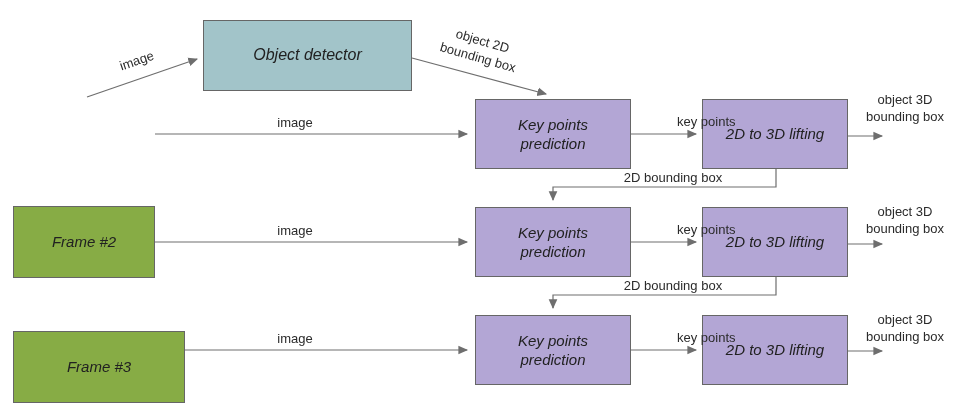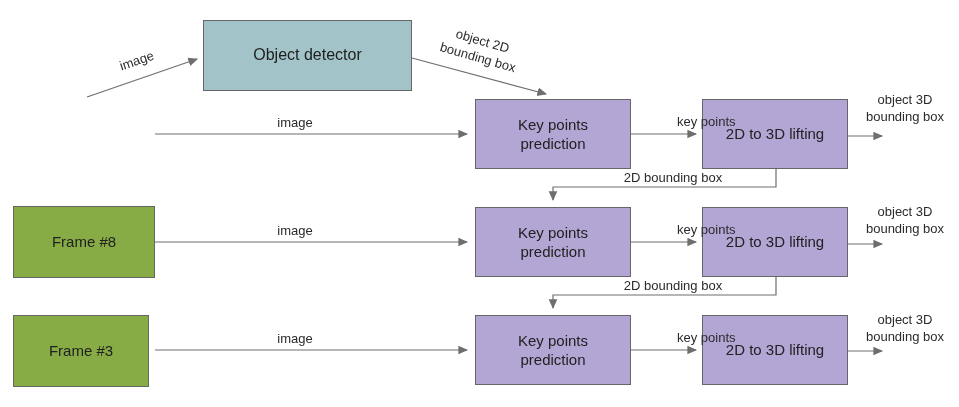--- a/index.html
+++ b/index.html
@@ -25,20 +25,21 @@
     position: absolute;
     box-sizing: border-box;
     border: 1.5px solid #666666;
     display: flex;
     align-items: center;
     justify-content: center;
     text-align: center;
     font-size: 15px;
     line-height: 1.3;
     color: #212121;
+    font-style: italic;
   }
   .node.frame { background: #87ac45; }
   .node.detector { background: #a2c4c9; font-size: 16px; }
   .node.module { background: #b3a6d5; }
   .node.module .label { max-width: 120px; }
   .edge-label {
     position: absolute;
     font-size: 13px;
     line-height: 1.3;
     color: #2b2b2b;
@@ -78,23 +79,23 @@
       <path d="M776,169 L776,187 L553,187 L553,200" marker-end="url(#ah)"></path>
       <path d="M776,277 L776,295 L553,295 L553,308" marker-end="url(#ah)"></path>
     </g>
   </svg>
 
   <div class="node detector" style="left:203px; top:20px; width:209px; height:71px;">
     <span class="label">Object detector</span>
   </div>
 
   <div class="node frame" style="left:13px; top:206px; width:142px; height:72px;">
-    <span class="label">Frame #8</span>
+    <span class="label">Frame #2</span>
   </div>
-  <div class="node frame" style="left:13px; top:315px; width:136px; height:72px;">
+  <div class="node frame" style="left:13px; top:331px; width:172px; height:72px;">
     <span class="label">Frame #3</span>
   </div>
 
   <div class="node module" style="left:475px; top:99px; width:156px; height:70px;">
     <span class="label">Key points prediction</span>
   </div>
   <div class="node module" style="left:475px; top:207px; width:156px; height:70px;">
     <span class="label">Key points prediction</span>
   </div>
   <div class="node module" style="left:475px; top:315px; width:156px; height:70px;">

